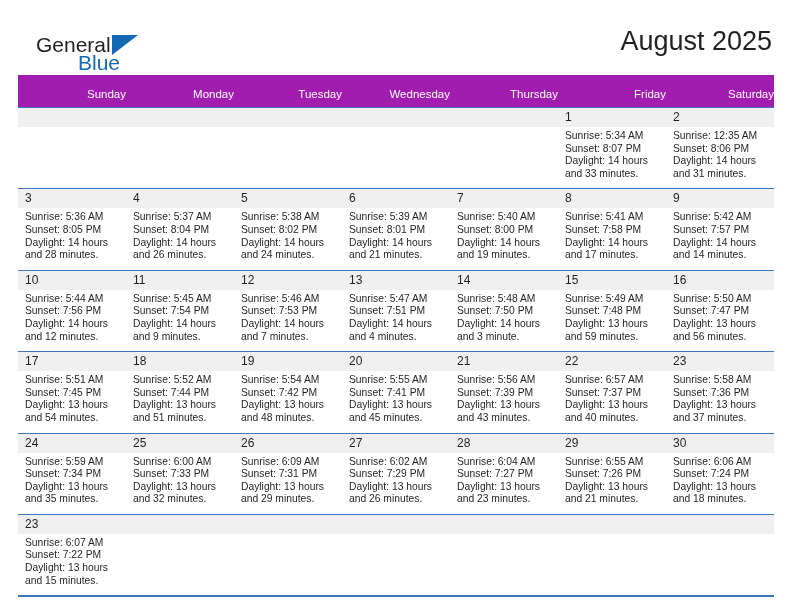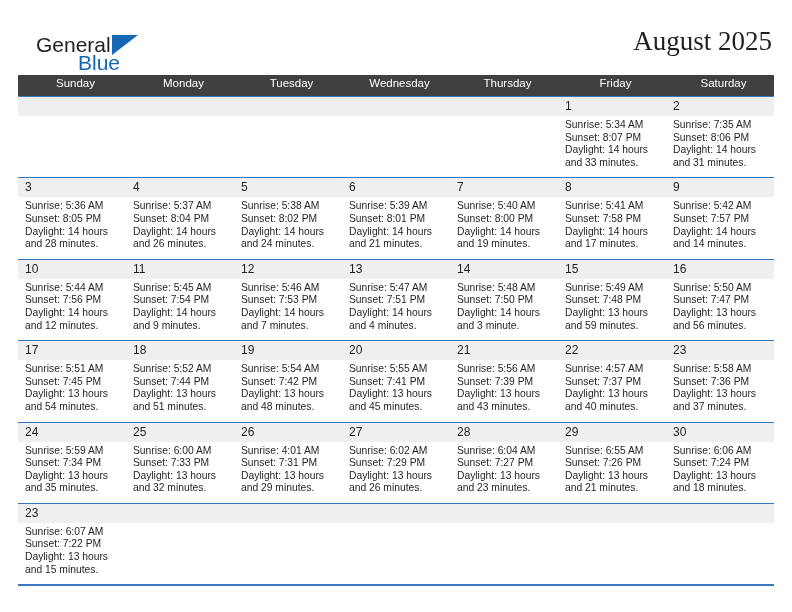--- a/index.html
+++ b/index.html
@@ -57,21 +57,20 @@
     font-size: 21px;
     color: #1268b3;
     line-height: 20px;
     margin-left: 42px;
     display: block;
     margin-top: -3px;
   }
   .titles {
     text-align: left;
     padding-right: 2px;
-    font-family: Liberation Serif, serif;
   }
   .cal-title {
     font-size: 27px;
     font-weight: normal;
     color: #231f20;
     line-height: 30px;
     margin: 0;
     white-space: nowrap;
   }
   .cal-subtitle {
@@ -83,26 +82,26 @@
   }
 
   
   .calendar {
     margin-top: 3px;
     width: 756px;
     border-collapse: collapse;
     table-layout: fixed;
   }
   .calendar th {
-    background: #404040;
+    background: #a21caf;
     color: #ffffff;
     font-weight: normal;
     font-size: 11.5px;
-    text-align: center;
-    padding: 2px 0 6px 7px;
+    text-align: right;
+    padding: 13px 0 6px 7px;
     height: 11px;
     line-height: 13px;
   }
   .calendar td {
     vertical-align: top;
     padding: 0;
     border-top: 1.6px solid #3c78be;
     height: 72px;
     box-sizing: border-box;
   }
@@ -205,21 +204,21 @@
                 <div>Sunset: 8:07 PM</div>
                 <div>Daylight: 14 hours</div>
                 <div>and 33 minutes.</div>
               </div>
             </div>
           </td>
           <td>
             <div class="cell-inner">
               <div class="daynum">2</div>
               <div class="lines">
-                <div>Sunrise: 7:35 AM</div>
+                <div>Sunrise: 12:35 AM</div>
                 <div>Sunset: 8:06 PM</div>
                 <div>Daylight: 14 hours</div>
                 <div>and 31 minutes.</div>
               </div>
             </div>
           </td>
         </tr>
         <tr class="week-row">
           <td>
             <div class="cell-inner">
@@ -431,21 +430,21 @@
                 <div>Sunset: 7:39 PM</div>
                 <div>Daylight: 13 hours</div>
                 <div>and 43 minutes.</div>
               </div>
             </div>
           </td>
           <td>
             <div class="cell-inner">
               <div class="daynum">22</div>
               <div class="lines">
-                <div>Sunrise: 4:57 AM</div>
+                <div>Sunrise: 6:57 AM</div>
                 <div>Sunset: 7:37 PM</div>
                 <div>Daylight: 13 hours</div>
                 <div>and 40 minutes.</div>
               </div>
             </div>
           </td>
           <td>
             <div class="cell-inner">
               <div class="daynum">23</div>
               <div class="lines">
@@ -477,21 +476,21 @@
                 <div>Sunset: 7:33 PM</div>
                 <div>Daylight: 13 hours</div>
                 <div>and 32 minutes.</div>
               </div>
             </div>
           </td>
           <td>
             <div class="cell-inner">
               <div class="daynum">26</div>
               <div class="lines">
-                <div>Sunrise: 4:01 AM</div>
+                <div>Sunrise: 6:09 AM</div>
                 <div>Sunset: 7:31 PM</div>
                 <div>Daylight: 13 hours</div>
                 <div>and 29 minutes.</div>
               </div>
             </div>
           </td>
           <td>
             <div class="cell-inner">
               <div class="daynum">27</div>
               <div class="lines">

